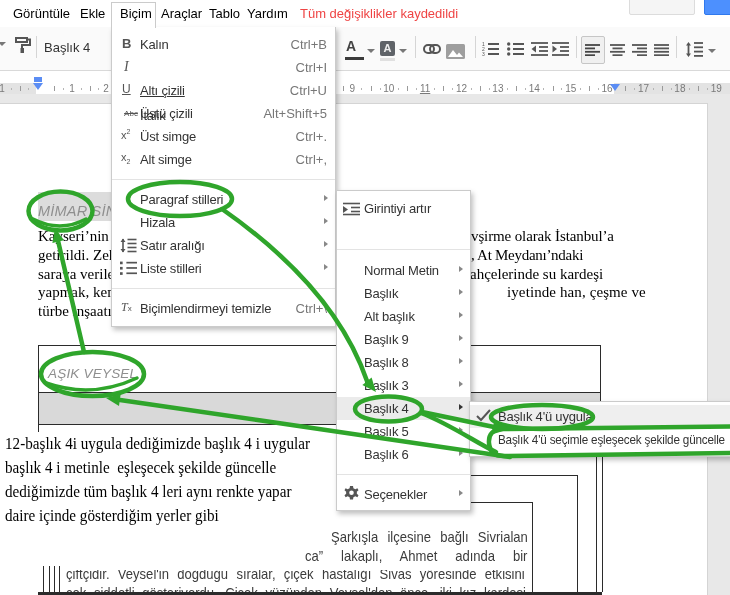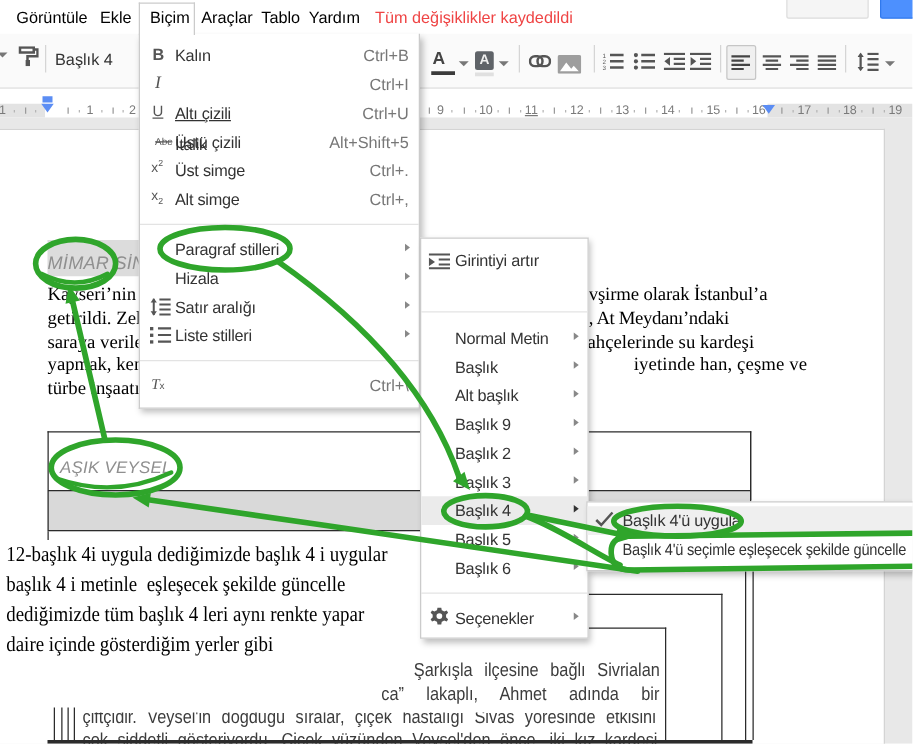--- a/index.html
+++ b/index.html
@@ -357,20 +357,21 @@
           <rect x="0" y="5.5" width="2.5" height="2.5"></rect>
           <rect x="0" y="10.5" width="2.5" height="2.5"></rect>
         </g>
       </svg>
       <span class="lab" style="left:28px;">Liste stilleri</span>
       <span class="arr"></span>
     </div>
   <div class="msep" style="top:261px;"></div>
   <div class="mi" style="top:270px;">
       <span class="ic" style="font-size:12px;font-style:italic;font-family:'Liberation Serif',serif;left:9px;">T<span style="font-size:8px;font-style:normal;font-family:'Liberation Sans';">x</span></span>
+      <span class="lab" style="left:28px;">Biçimlendirmeyi temizle</span>
       <span class="sc">Ctrl+\</span>
     </div>
 </div>
 
 <div class="menu" id="menu2" style="left:336px;top:190px;width:133px;height:319px;">
   <div class="mi" style="top:6px;">
       <svg class="ic" style="left:6px;top:4px;" width="17" height="13" viewBox="0 0 17 13">
         <g stroke="#555" stroke-width="1.6">
           <line x1="0" y1="1.5" x2="17" y2="1.5"></line>
           <line x1="8" y1="5.5" x2="17" y2="5.5"></line>
@@ -392,21 +393,21 @@
     </div>
   <div class="mi" style="top:114px;">
       <span class="lab" style="left:27px;">Alt başlık</span>
       <span class="arr"></span>
     </div>
   <div class="mi" style="top:137px;">
       <span class="lab" style="left:27px;">Başlık 9</span>
       <span class="arr"></span>
     </div>
   <div class="mi" style="top:160px;">
-      <span class="lab" style="left:27px;">Başlık 2</span>
+      <span class="lab" style="left:27px;">Başlık 8</span>
       <span class="arr"></span>
     </div>
   <div class="mi" style="top:183px;">
       <span class="lab" style="left:27px;">Başlık 3</span>
       <span class="arr"></span>
     </div>
   <div class="mi" style="top:206px;background:#ebebeb;">
       <span class="lab" style="left:27px;">Başlık 4</span>
       <span class="arr" style="border-left-color:#333;"></span>
     </div>

